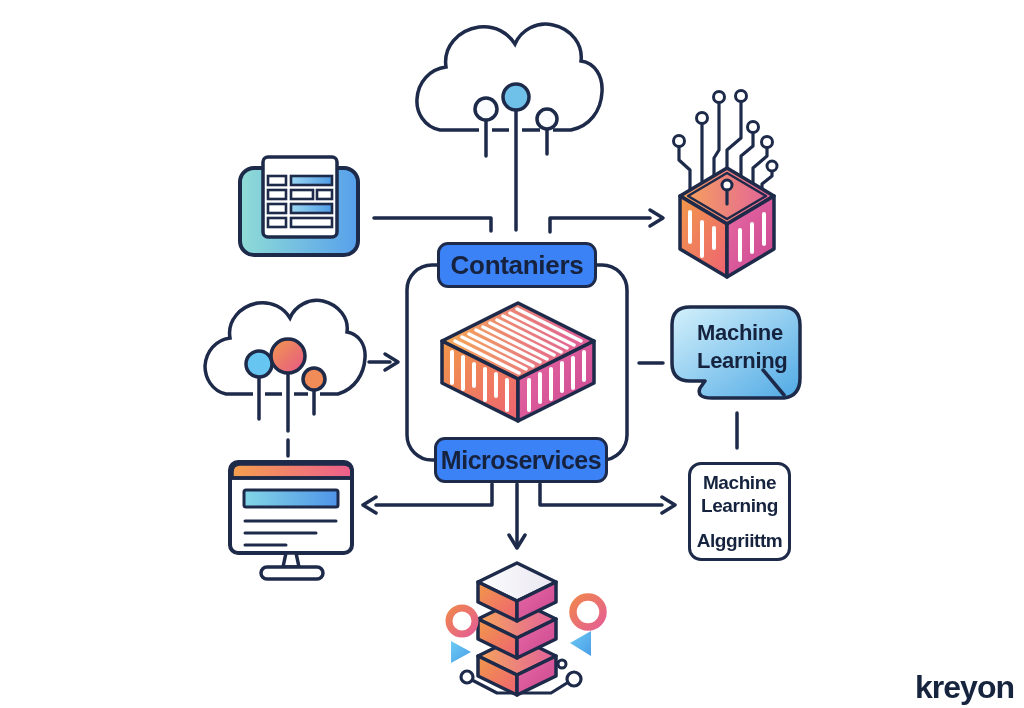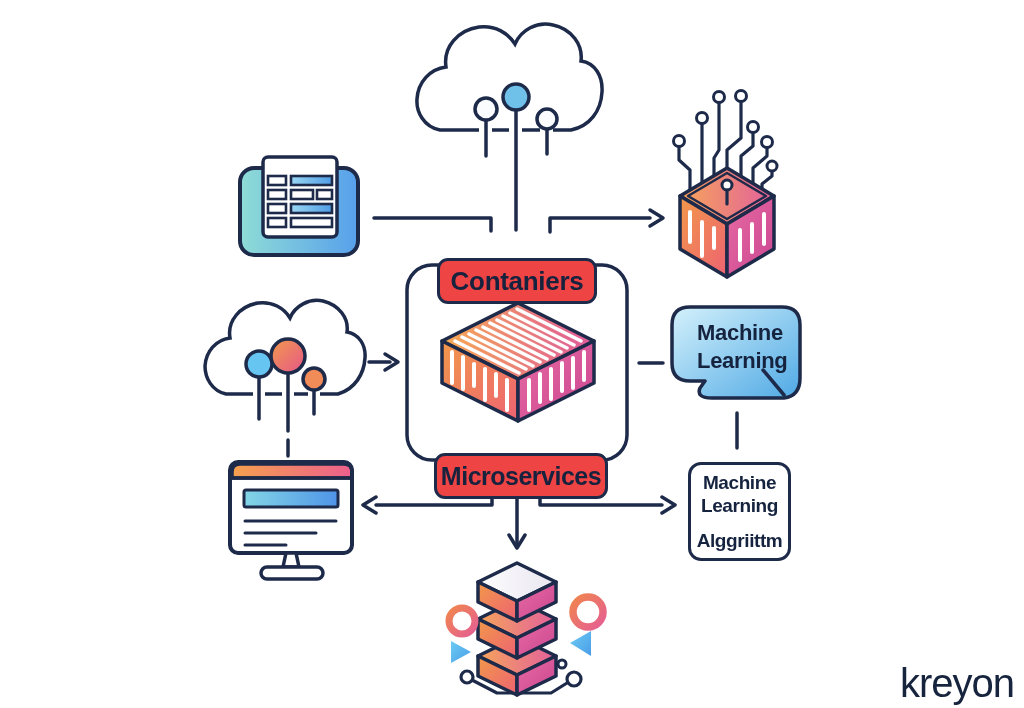--- a/index.html
+++ b/index.html
@@ -1,31 +1,31 @@
 <!DOCTYPE html>
 <html><head>
 <meta charset="utf-8">
 <style>
   html,body{margin:0;padding:0;background:#ffffff;}
   .canvas{position:relative;width:1024px;height:708px;background:#ffffff;overflow:hidden;
           font-family:"Liberation Sans","DejaVu Sans",sans-serif;}
   .canvas svg{position:absolute;left:0;top:0;}
-  .labelbox{position:absolute;box-sizing:border-box;background:#ef4444;border:3.5px solid #1d2a4a;
+  .labelbox{position:absolute;box-sizing:border-box;background:#3b82f6;border:3.5px solid #1d2a4a;
             border-radius:11px;display:flex;align-items:center;justify-content:center;
-            color:#16223e;font-weight:600;margin-top:16px;}
+            color:#16223e;font-weight:600;}
   .containers-box{left:437px;top:242px;width:160px;height:46px;font-size:26px;letter-spacing:-.3px;}
   .microservices-box{left:434px;top:437px;width:174px;height:46px;font-size:25px;letter-spacing:-.5px;text-align:right;}
   .bubble-text{position:absolute;left:697px;top:319px;color:#15233f;font-size:22px;font-weight:700;
                line-height:28px;letter-spacing:-.3px;}
   .mlbox{position:absolute;box-sizing:border-box;left:688px;top:462px;width:103px;height:99px;
          background:#ffffff;border:3.5px solid #1d2a4a;border-radius:13px;display:flex;
          flex-direction:column;align-items:center;justify-content:center;color:#15233f;
          font-size:19px;font-weight:600;line-height:23px;letter-spacing:-.4px;}
   .mlbox .algline{margin-top:12px;}
-  .logo{position:absolute;right:10px;bottom:2px;color:#16243d;font-size:40px;font-weight:400;
+  .logo{position:absolute;right:10px;bottom:2px;color:#16243d;font-size:32px;font-weight:700;
         letter-spacing:-1px;}
 </style>
 </head>
 <body>
 
 <div class="canvas">
 <svg width="1024" height="708" viewBox="0 0 1024 708">
   <defs>
     <linearGradient id="gDoc" x1="0" y1="0" x2="1" y2="0">
       <stop offset="0" stop-color="#8fdcd6"></stop>

